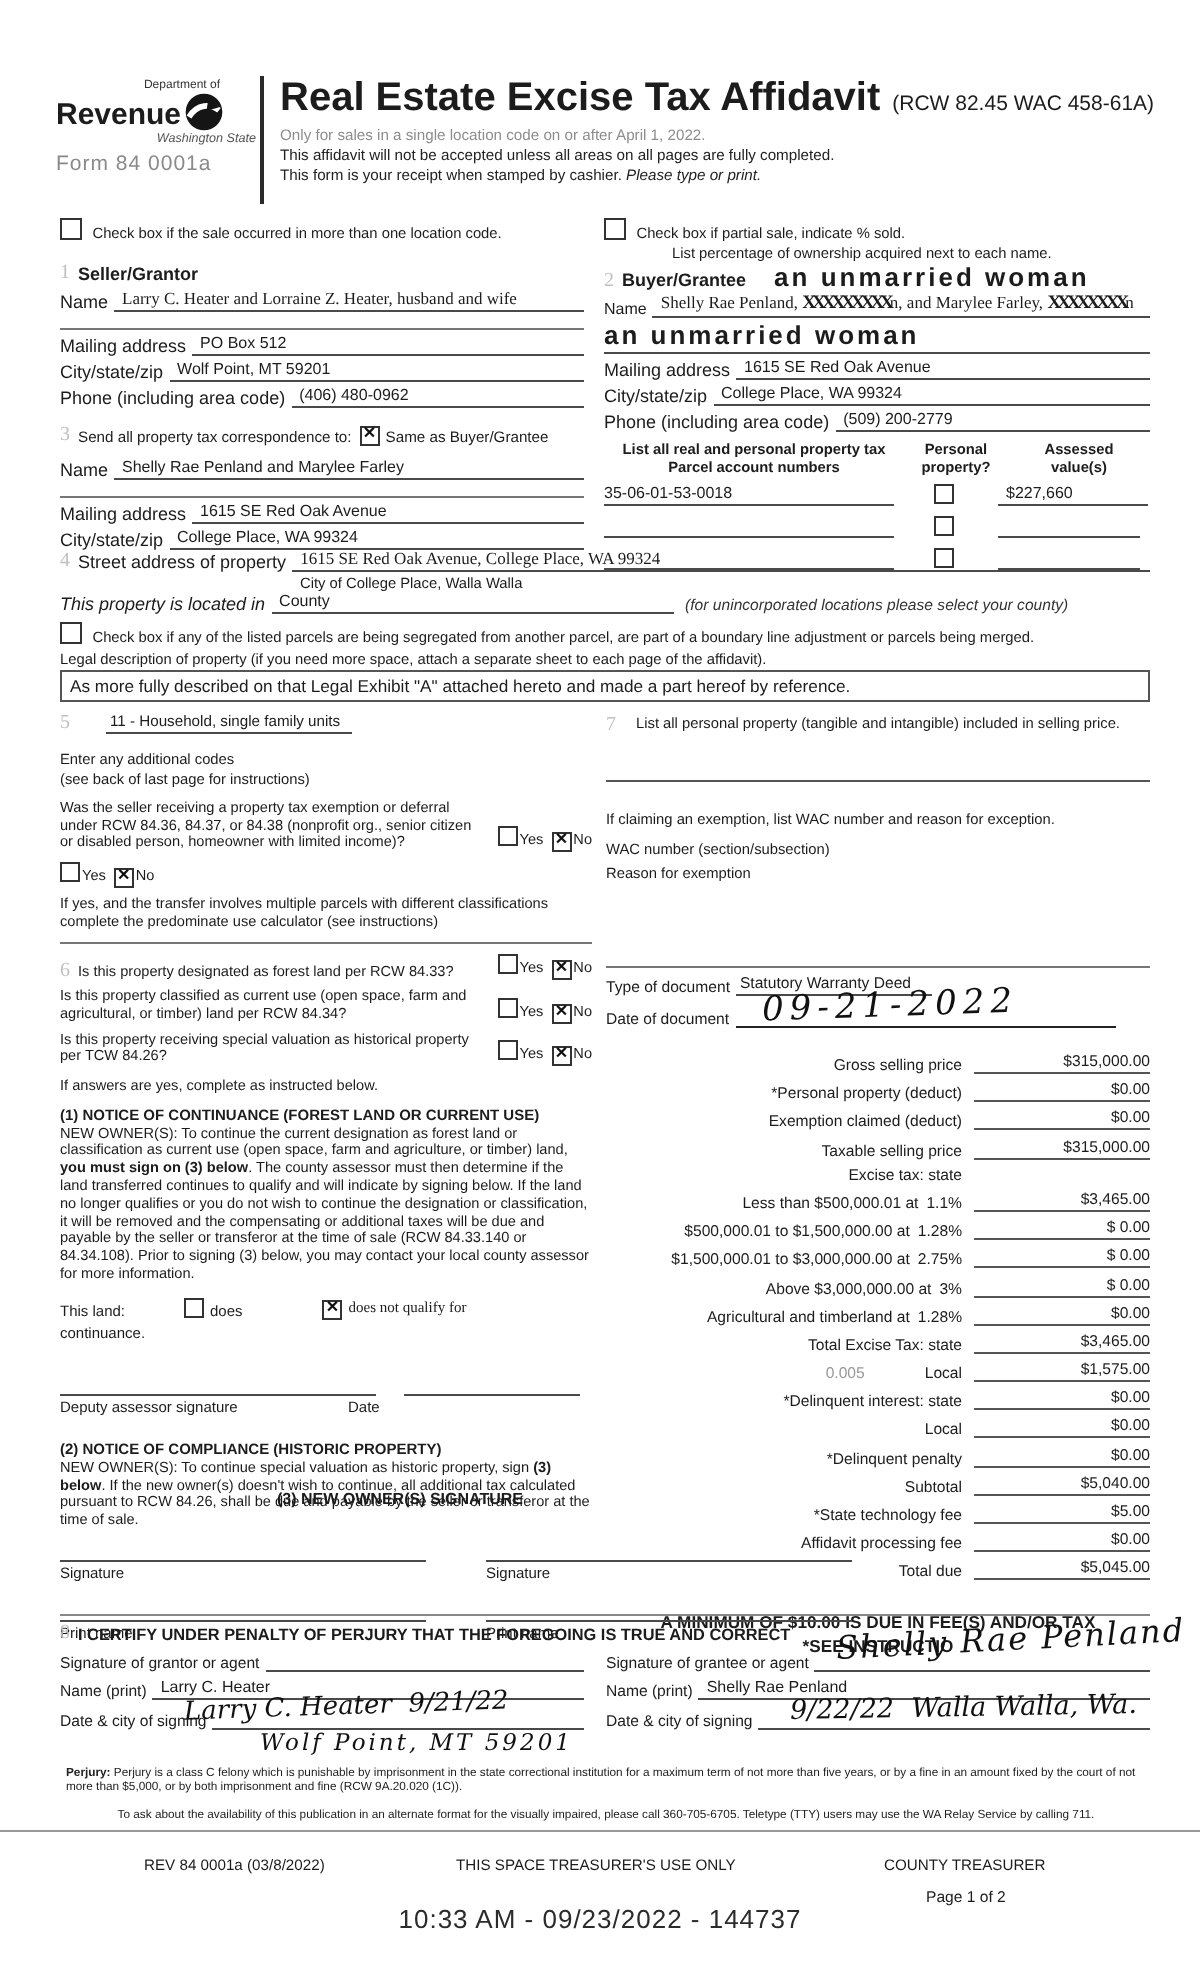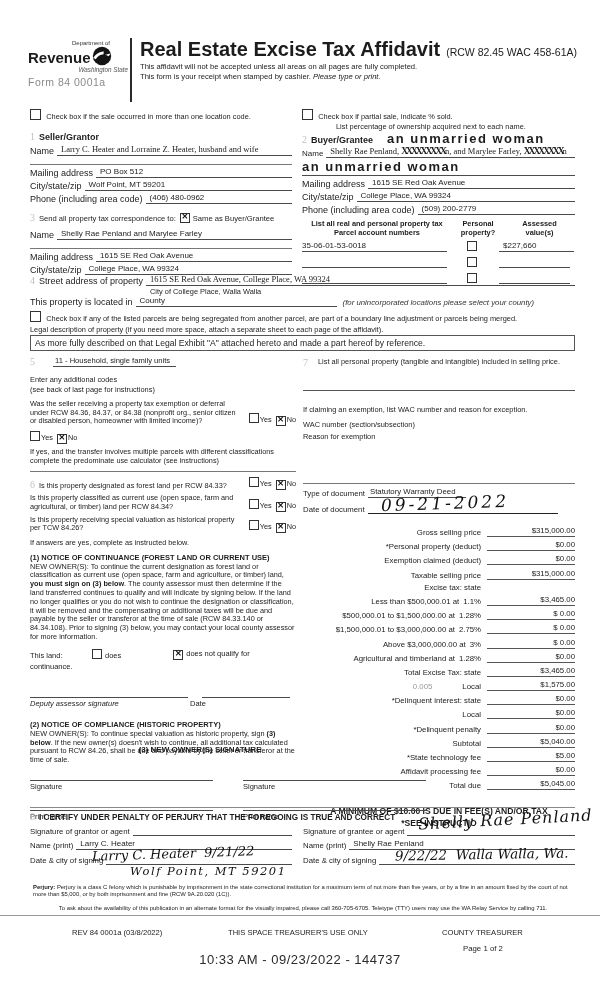--- a/index.html
+++ b/index.html
@@ -59,20 +59,21 @@
     </div>
     <div class="i" style="text-align:right;font-size:6.3px;color:#555;margin-top:-2px;">Washington State</div>
     <div class="gray" style="font-size:10.5px;margin-top:3px;letter-spacing:0.5px;">Form 84 0001a</div>
   </div>
 
   <div class="abs" style="left:130px;top:38px;width:450px;border-left:2px solid #2a2a2a;padding-left:8px;height:64px;">
     <div class="row" style="align-items:baseline;">
       <span class="b" style="font-size:20px;white-space:nowrap;">Real Estate Excise Tax Affidavit</span>
       <span style="font-size:10.5px;margin-left:6px;white-space:nowrap;">(RCW 82.45 WAC 458-61A)</span>
     </div>
+    <div style="font-size:7.6px;color:#8d8d8d;margin-top:2px;">Only for sales in a single location code on or after April 1, 2022.</div>
     <div style="font-size:7.6px;color:#222;margin-top:1px;">This affidavit will not be accepted unless all areas on all pages are fully completed.</div>
     <div style="font-size:7.6px;color:#222;margin-top:1px;">
       <span>This form is your receipt when stamped by cashier. </span><span class="i">Please type or print.</span>
     </div>
   </div>
 
   <div class="abs" style="left:30px;top:109px;width:545px;">
     <div style="position:absolute;left:0;top:0;width:265px;">
       <span class="cb" style="width:9px;height:9px;"></span>
       <span style="font-size:7.4px;">Check box if the sale occurred in more than one location code.</span>
@@ -188,21 +189,21 @@
   </div>
 
   <div class="abs" style="left:30px;top:274px;width:545px;">
     <div class="row">
       <span class="secnum">4</span>
       <span class="lbl" style="font-size:9px;">Street address of property</span>
       <span class="fill serif">1615 SE Red Oak Avenue, College Place, WA 99324</span>
     </div>
     <div style="margin-left:120px;margin-top:1px;font-size:7.4px;">City of College Place, Walla Walla</div>
     <div class="row" style="margin-top:0;">
-      <span class="lbl" style="font-size:9px;">This property is located in</span>
+      <span class="lbl" style="font-size:9px;font-style:italic;">This property is located in</span>
       <span style="width:195px;border-bottom:1px solid #4a4a4a;padding:0 2px 1px 4px;">County</span>
       <span class="i" style="font-size:7.8px;color:#333;margin-left:6px;">(for unincorporated locations please select your county)</span>
     </div>
     <div style="margin-top:4px;">
       <span class="cb" style="width:9px;height:9px;"></span>
       <span style="font-size:7.4px;">Check box if any of the listed parcels are being segregated from another parcel, are part of a boundary line adjustment or parcels being merged.</span>
     </div>
     <div style="font-size:7.4px;margin-top:2px;">Legal description of property (if you need more space, attach a separate sheet to each page of the affidavit).</div>
     <div style="border:1px solid #555;padding:2px 4px;margin-top:1px;font-size:8.6px;">As more fully described on that Legal Exhibit "A" attached hereto and made a part hereof by reference.</div>
   </div>
@@ -242,30 +243,30 @@
       </div>
 
       <div class="para" style="margin-top:6px;">If answers are yes, complete as instructed below.</div>
 
       <div class="b" style="font-size:7.5px;margin-top:5px;">(1) NOTICE OF CONTINUANCE (FOREST LAND OR CURRENT USE)</div>
       <div class="para" style="margin-top:1px;"><span>NEW OWNER(S): To continue the current designation as forest land or classification as current use (open space, farm and agriculture, or timber) land, </span><span class="b">you must sign on (3) below</span><span>. The county assessor must then determine if the land transferred continues to qualify and will indicate by signing below. If the land no longer qualifies or you do not wish to continue the designation or classification, it will be removed and the compensating or additional taxes will be due and payable by the seller or transferor at the time of sale (RCW 84.33.140 or 84.34.108). Prior to signing (3) below, you may contact your local county assessor for more information.</span></div>
 
       <div class="row" style="margin-top:7px;font-size:7.5px;">
         <span style="width:62px;">This land:</span>
         <span><span class="cb"></span><span>does</span></span>
-        <span style="margin-left:52px;"><span class="cb x"></span><span>does not qualify for</span></span>
+        <span style="margin-left:40px;font-family:Liberation Serif, serif;"><span class="cb x"></span><span>does not qualify for</span></span>
       </div>
       <div style="font-size:7.5px;margin-top:2px;">continuance.</div>
 
       <div class="row" style="margin-top:14px;">
         <span class="sigline" style="width:158px;"></span>
         <span class="sigline" style="width:88px;margin-left:14px;"></span>
       </div>
       <div class="row" style="font-size:7.5px;margin-top:1px;">
-        <span style="width:160px;font-style:italic;">Deputy assessor signature</span>
+        <span style="width:144px;">Deputy assessor signature</span>
         <span>Date</span>
       </div>
 
       <div class="b" style="font-size:7.5px;margin-top:12px;">(2) NOTICE OF COMPLIANCE (HISTORIC PROPERTY)</div>
       <div class="para" style="margin-top:1px;"><span>NEW OWNER(S): To continue special valuation as historic property, sign </span><span class="b">(3) below</span><span>. If the new owner(s) doesn't wish to continue, all additional tax calculated pursuant to RCW 84.26, shall be due and payable by the seller or transferor at the time of sale.</span></div>
     </div>
 
     <div style="position:absolute;left:273px;top:0;width:272px;">
       <div class="row" style="margin-top:4px;align-items:flex-start;">
         <span class="secnum">7</span>

